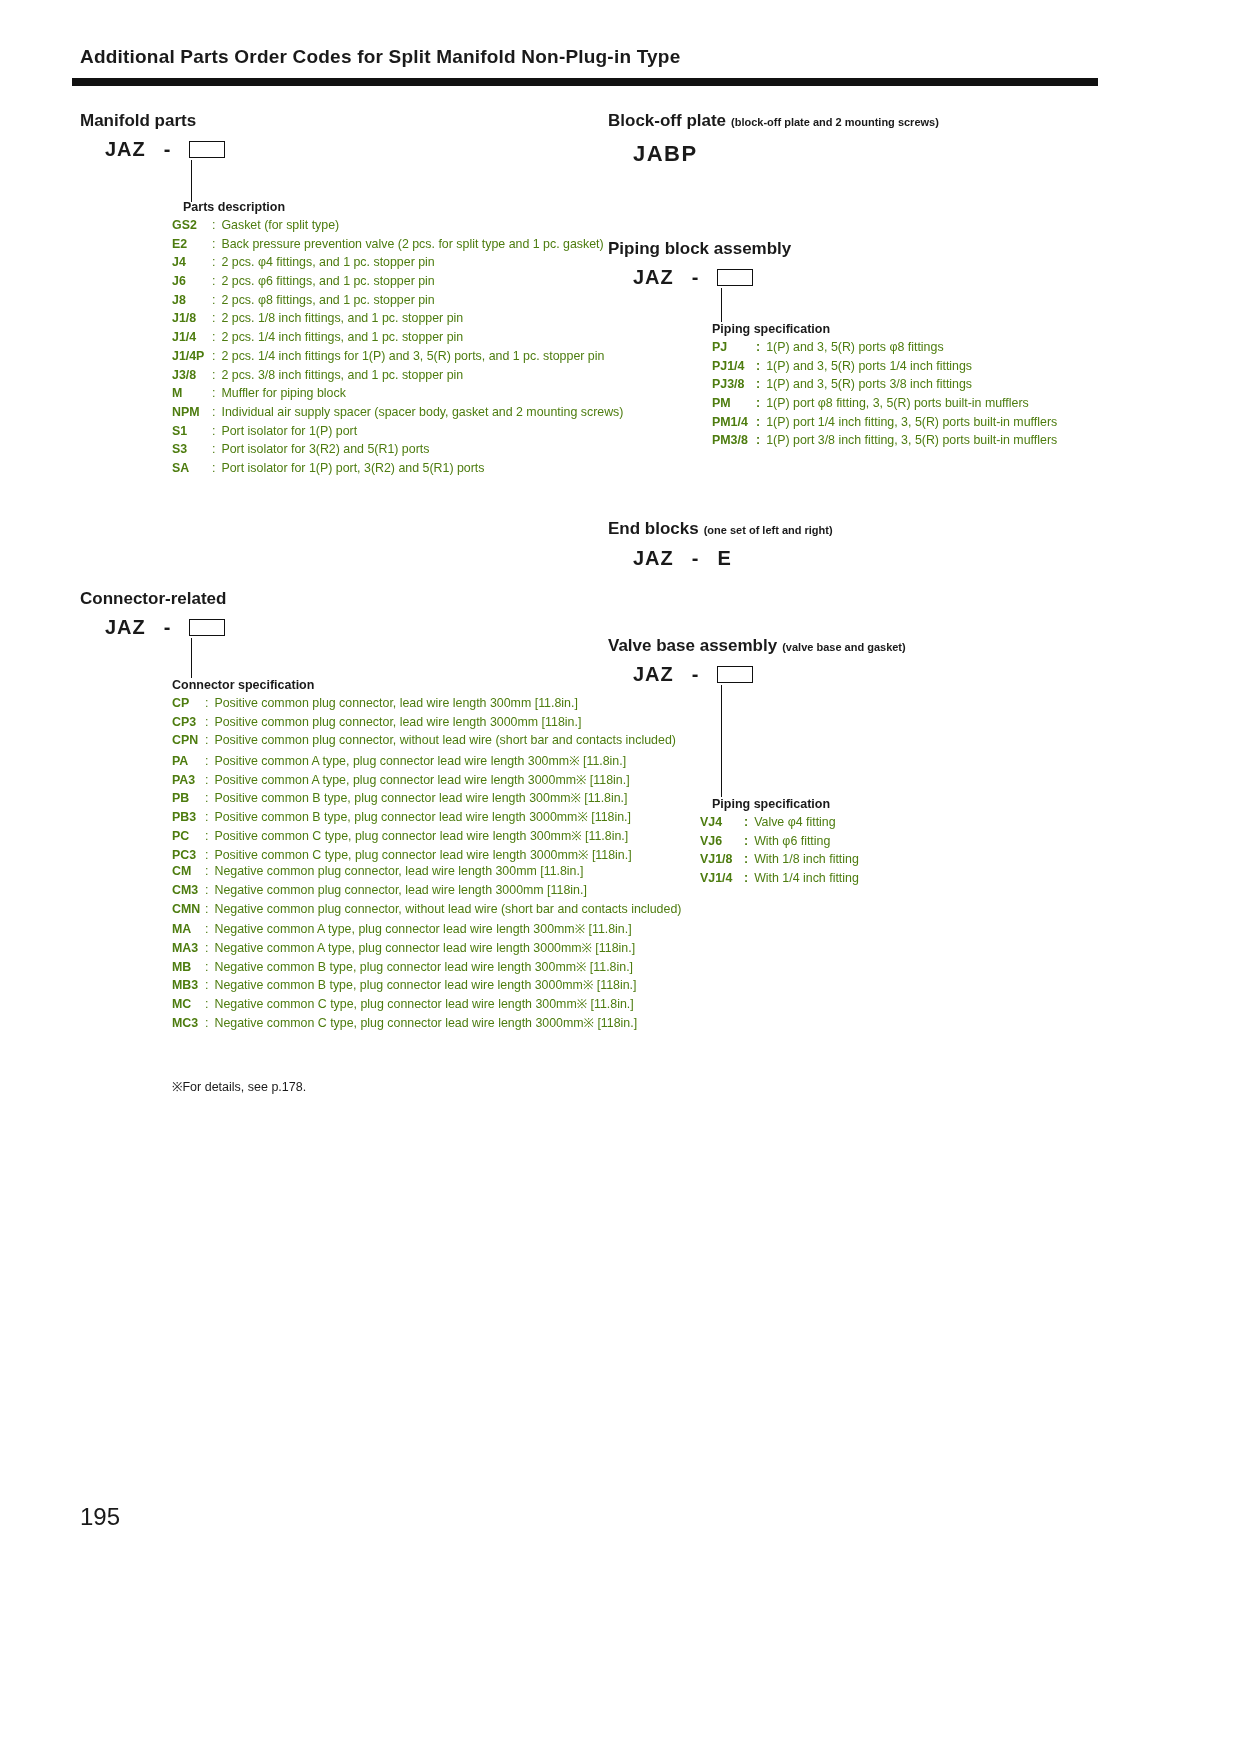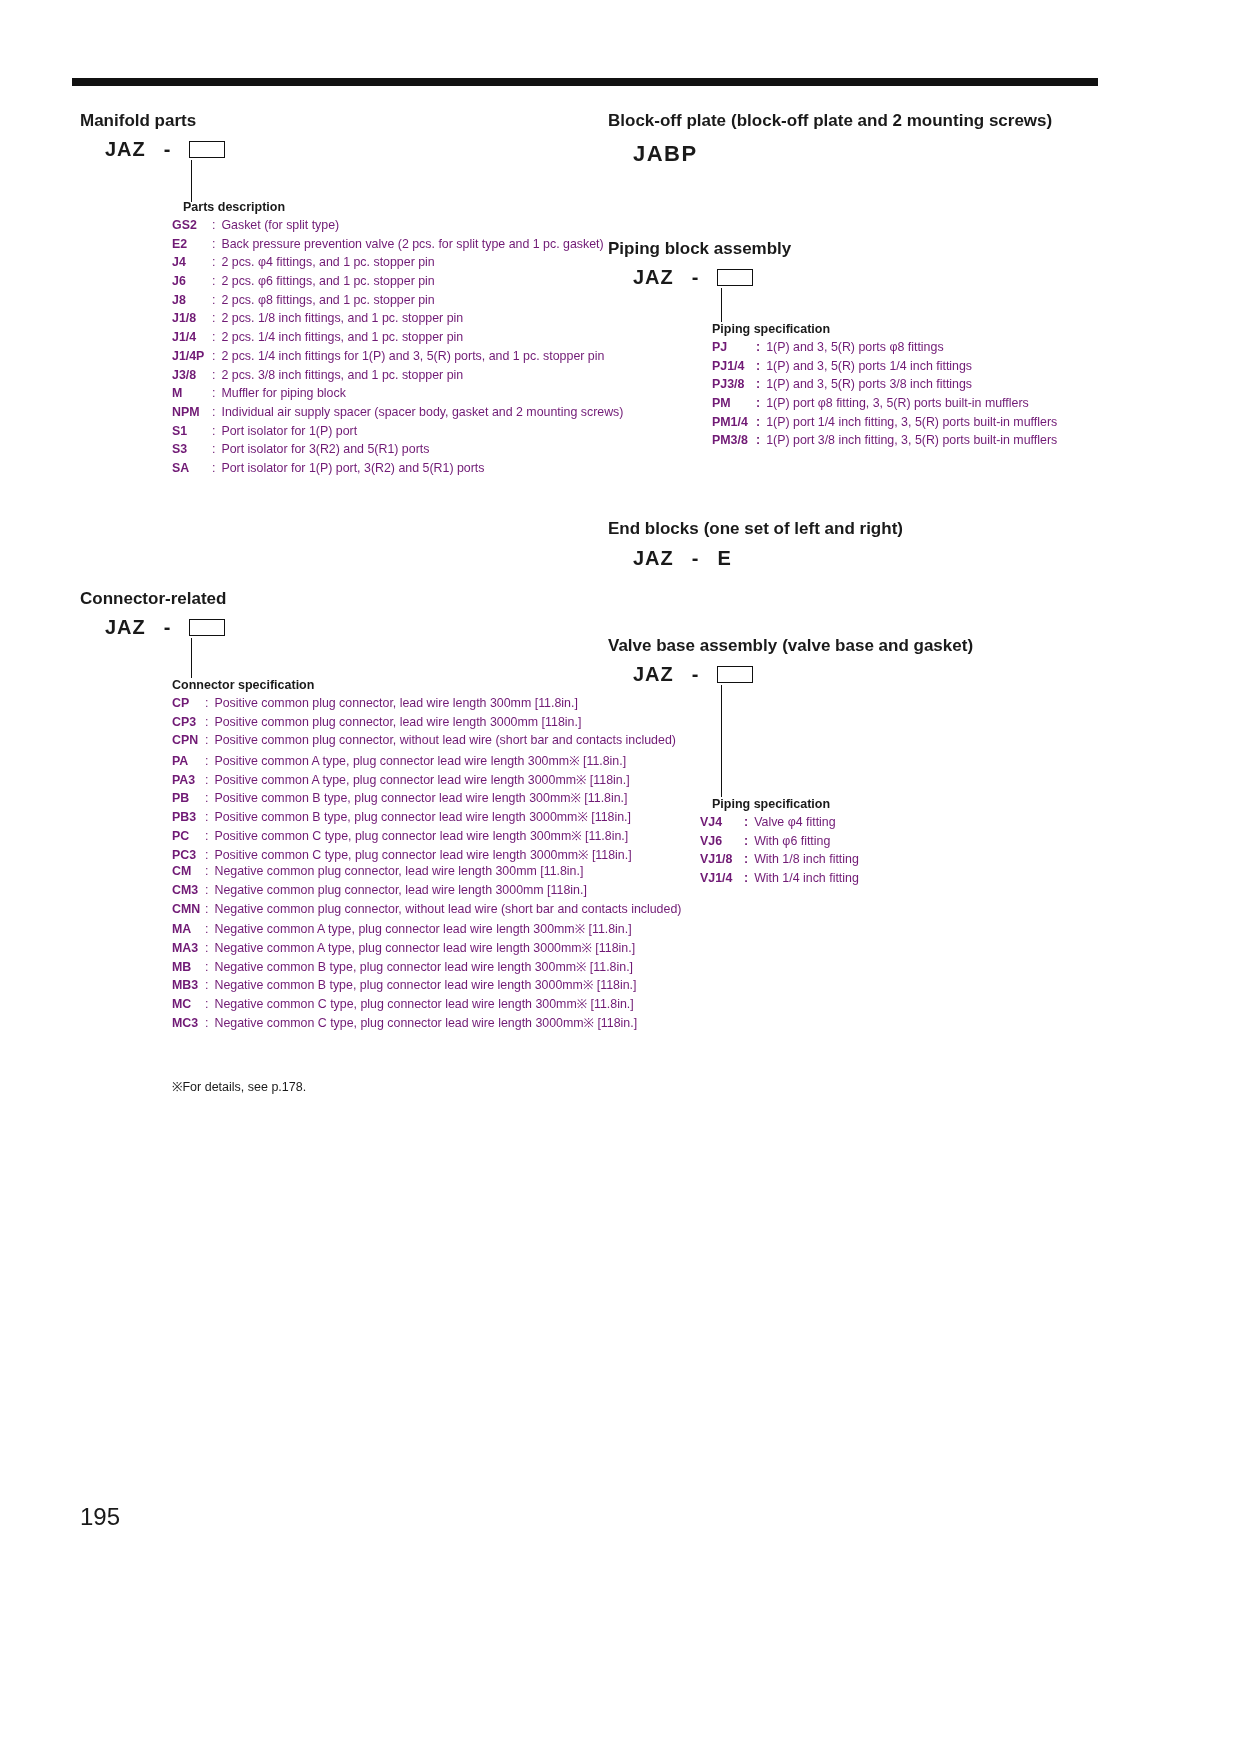--- a/index.html
+++ b/index.html
@@ -4,43 +4,44 @@
 <style>
   * { margin:0; padding:0; box-sizing:border-box; }
   html,body { background:#ffffff; }
   .page {
     position:relative; width:1240px; height:1754px; background:#ffffff;
     font-family:"Liberation Sans", sans-serif; color:#1a1a1a; overflow:hidden;
   }
   .title { position:absolute; left:80px; top:46px; font-size:19px; font-weight:bold; letter-spacing:0.2px; }
   .title-rule { position:absolute; left:72px; top:78px; width:1026px; height:8px; background:#111; }
   .sec-heading { position:absolute; font-size:17px; font-weight:bold; white-space:nowrap; }
-  .sec-note { font-size:17px; font-weight:bold; margin-left:5px; }
+  .sec-note { font-size:11px; font-weight:bold; margin-left:5px; }
   .model-line { position:absolute; display:flex; align-items:center; gap:18px; font-size:20px; font-weight:bold; letter-spacing:1px; white-space:nowrap; }
   .model-plain { position:absolute; font-size:22px; font-weight:bold; letter-spacing:1.5px; white-space:nowrap; }
   .code-box { display:inline-block; width:36px; height:17px; border:1.5px solid #111; background:#fff; }
   .vline { position:absolute; width:1px; background:#111; }
   .spec-heading { position:absolute; font-size:12.5px; font-weight:bold; white-space:nowrap; }
   .list { position:absolute; }
-  .list .row { display:flex; align-items:baseline; height:18.7px; font-size:12.4px; white-space:nowrap; color:#701a75; }
+  .list .row { display:flex; align-items:baseline; height:18.7px; font-size:12.4px; white-space:nowrap; color:#4d7c0f; }
   .list .code { font-weight:bold; flex:0 0 auto; }
   .manifold-list .code { min-width:40px; }
   .connector-list .code { min-width:33px; }
   .piping-list .code { min-width:44px; }
   .valve-list .code { min-width:44px; }
   .list .colon { margin-right:6px; }
   .piping-list .colon, .valve-list .colon { font-weight:bold; }
   .footnote { position:absolute; left:172px; top:1046px; font-size:12.5px;margin-top:32px; }
   .page-number { position:absolute; left:80px; top:1503px; font-size:24px; }
 </style>
 </head>
 <body>
 
 <div class="page">
 
+  <div class="title">Additional Parts Order Codes for Split Manifold Non-Plug-in Type</div>
   <div class="title-rule"></div>
 
   <div class="sec-heading" style="left:80px; top:111px;">Manifold parts</div>
   <div class="model-line" style="left:105px; top:138px;">
     <span>JAZ</span>
     <span>-</span>
     <span class="code-box"></span>
   </div>
   <div class="vline" style="left:191px; top:160px; height:42px;"></div>
   <div class="spec-heading" style="left:172px; top:200px;padding-left:11px;">Parts description</div>

